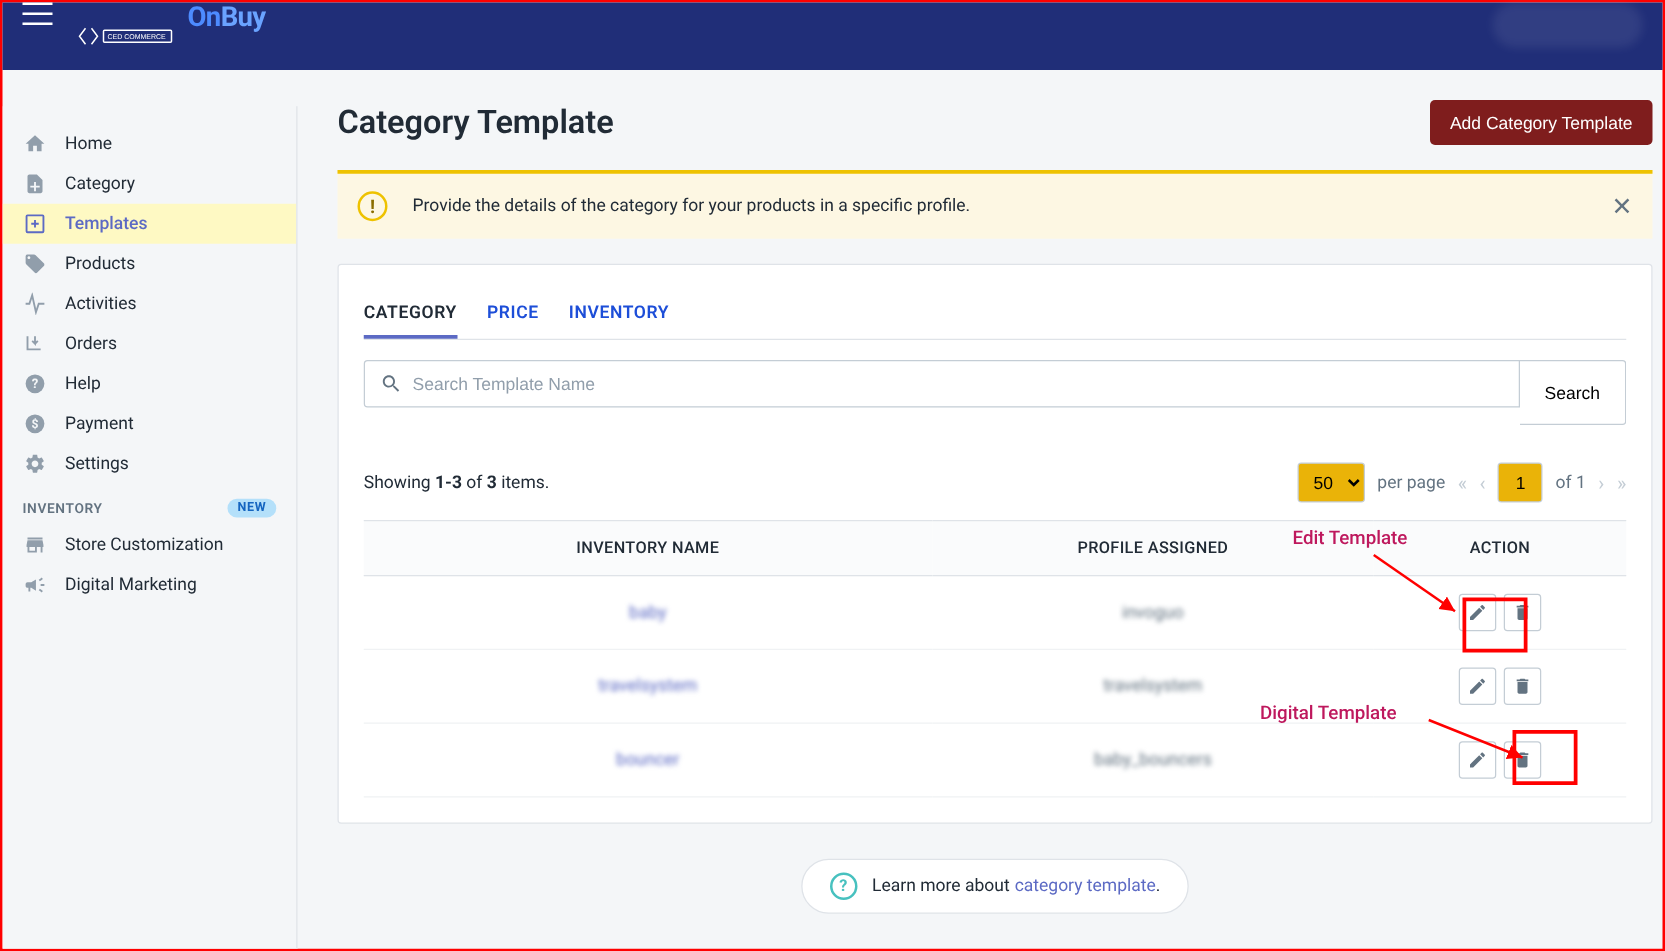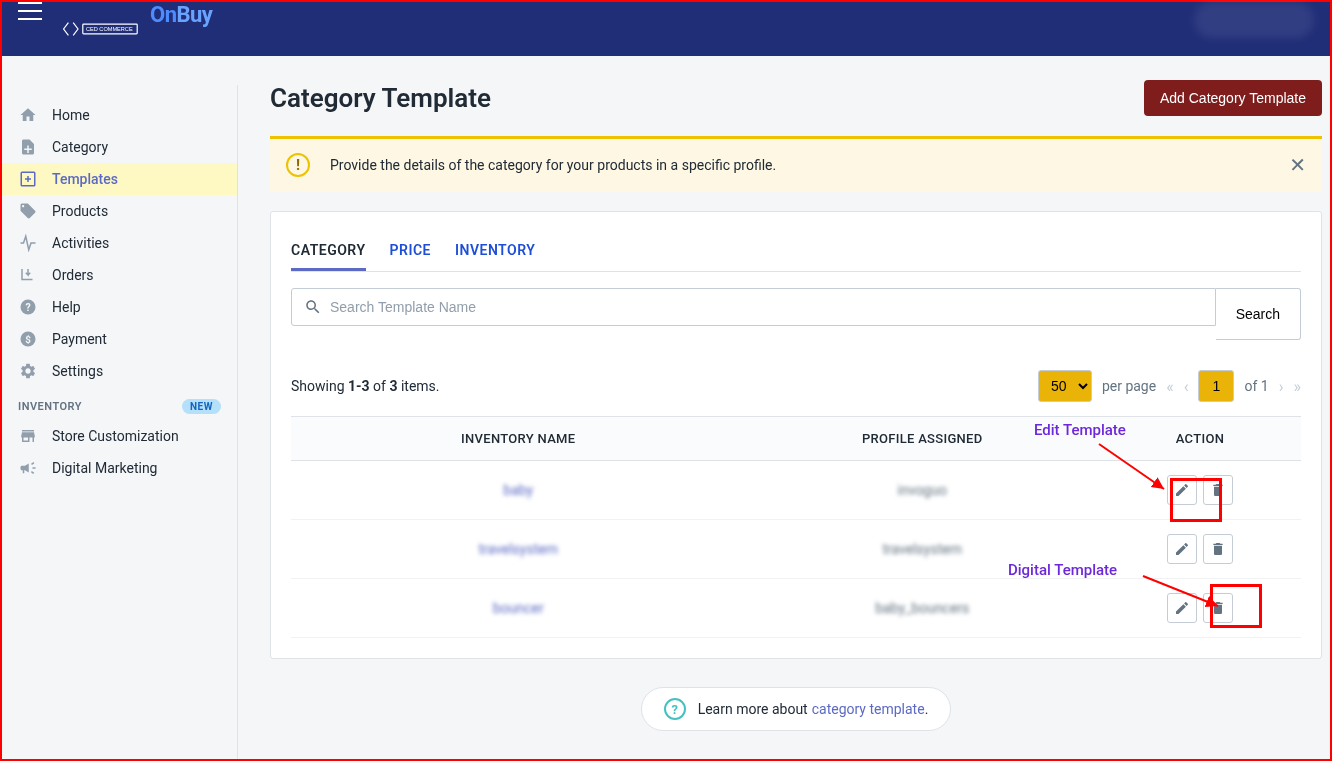--- a/index.html
+++ b/index.html
@@ -58,21 +58,21 @@
 .tpl-link { color: #5c6ac4; text-decoration: none; filter: blur(2px); }
 .prof-text { color: #637381; filter: blur(2px); }
 .action-cell { display: flex; justify-content: center; gap: 6px; }
 .icon-btn { width: 30px; height: 30px; border: 1px solid #c4cdd5; border-radius: 3px; background: white; display: flex; align-items: center; justify-content: center; cursor: pointer; color: #637381; }
 
 .learn-more { margin-top: 28px; display: flex; justify-content: center; }
 .learn-pill { border: 1px solid #dfe3e8; border-radius: 24px; padding: 10px 22px; display: flex; align-items: center; font-size: 14px; background: white; }
 .learn-pill .q-icon { width: 22px; height: 22px; border: 2px solid #47c1bf; border-radius: 50%; display: flex; align-items: center; justify-content: center; color: #47c1bf; font-weight: 700; font-size: 13px; margin-right: 12px; }
 .learn-pill a { color: #5c6ac4; text-decoration: none; margin-left: 4px; }
 
-.annotation { position: absolute; color: #6d28d9; font-size: 15px; font-weight: 500; pointer-events: none; }
+.annotation { position: absolute; color: #be185d; font-size: 15px; font-weight: 500; pointer-events: none; }
 .annotation svg { position: absolute; }
 .hl-box { position: absolute; border: 3px solid #ff0000; pointer-events: none; }
 </style>
 </head>
 <body>
 
 <div class="app">
   <div class="topbar">
     <div class="hamburger">
         <span></span>

